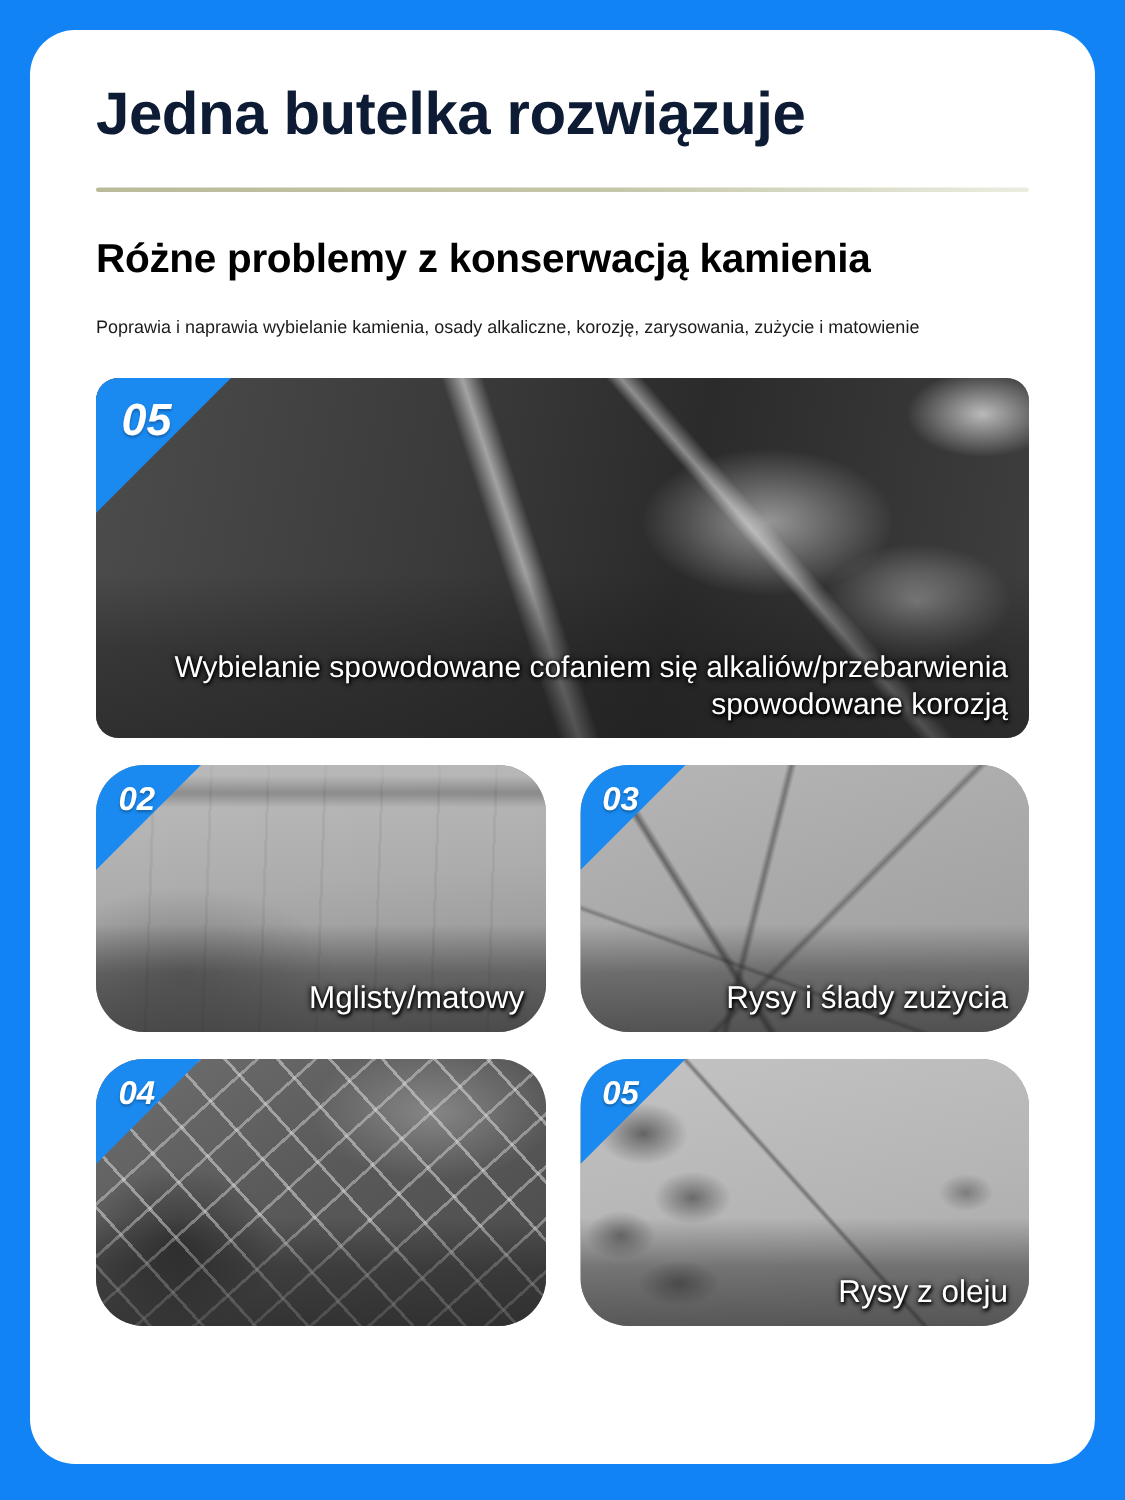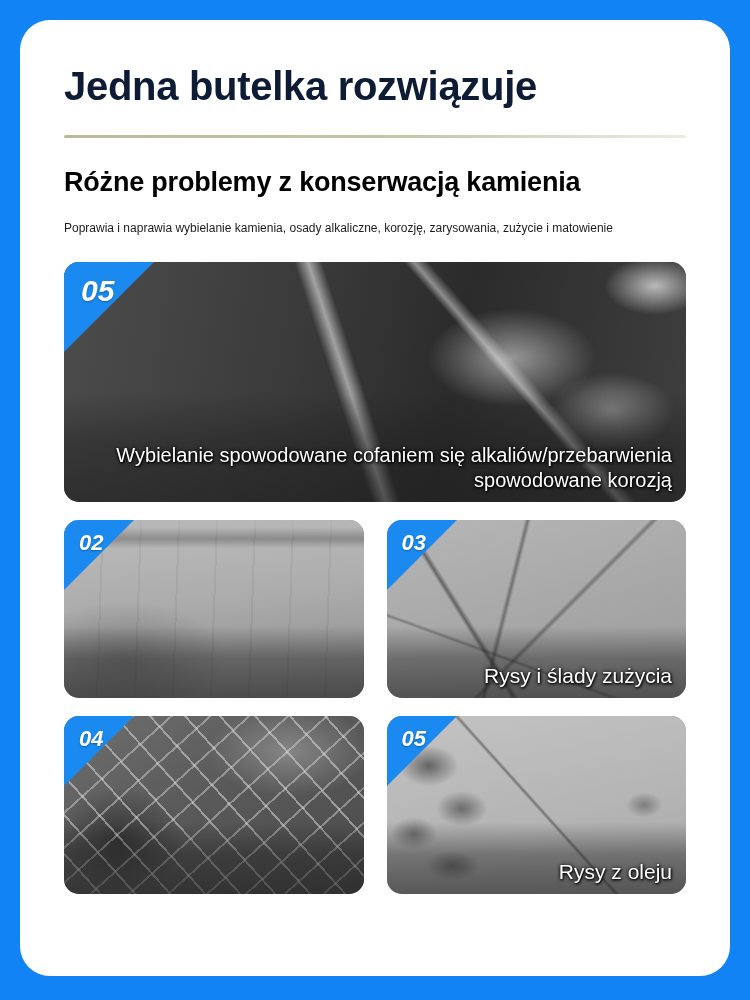--- a/index.html
+++ b/index.html
@@ -21,21 +21,21 @@
     top: 20px;
     width: 710px;
     height: 956px;
     background: #ffffff;
     border-radius: 30px;
     overflow: hidden;
   }
 
   
   #header-block {
-    padding: 44px 44px 0 44px;
+    padding: 34px 44px 0 44px;
   }
   #main-title {
     font-size: 40px;
     font-weight: bold;
     color: #0d1b35;
     letter-spacing: -0.3px;
     line-height: 1.12;
     margin: 0;
     white-space: nowrap;
   }
@@ -74,21 +74,21 @@
     margin-bottom: 18px;
   }
   .photo-card {
     position: relative;
     border-radius: 15px;
     overflow: hidden;
     flex: 1 1 0;
     background: #8d8d8d;
   }
   .photo-card.wide { height: 240px; }
-  .photo-card.small { height: 178px; }
+  .photo-card.small { height: 178px; border-radius: 32px; }
 
   
   .tex {
     position: absolute;
     inset: 0;
   }
 
   
   .tex-01 {
     background:
@@ -237,20 +237,21 @@
         <div class="caption">Wybielanie spowodowane cofaniem się alkaliów/przebarwienia spowodowane korozją</div>
       </div>
     </div>
 
     <div class="card-row">
       <div class="photo-card small">
         <div class="tex tex-02"></div>
         <div class="corner-triangle"></div>
         <div class="card-number">02</div>
         <div class="caption-shade"></div>
+        <div class="caption">Mglisty/matowy</div>
       </div>
       <div class="photo-card small">
         <div class="tex tex-03"></div>
         <div class="corner-triangle"></div>
         <div class="card-number">03</div>
         <div class="caption-shade"></div>
         <div class="caption">Rysy i ślady zużycia</div>
       </div>
     </div>
 

